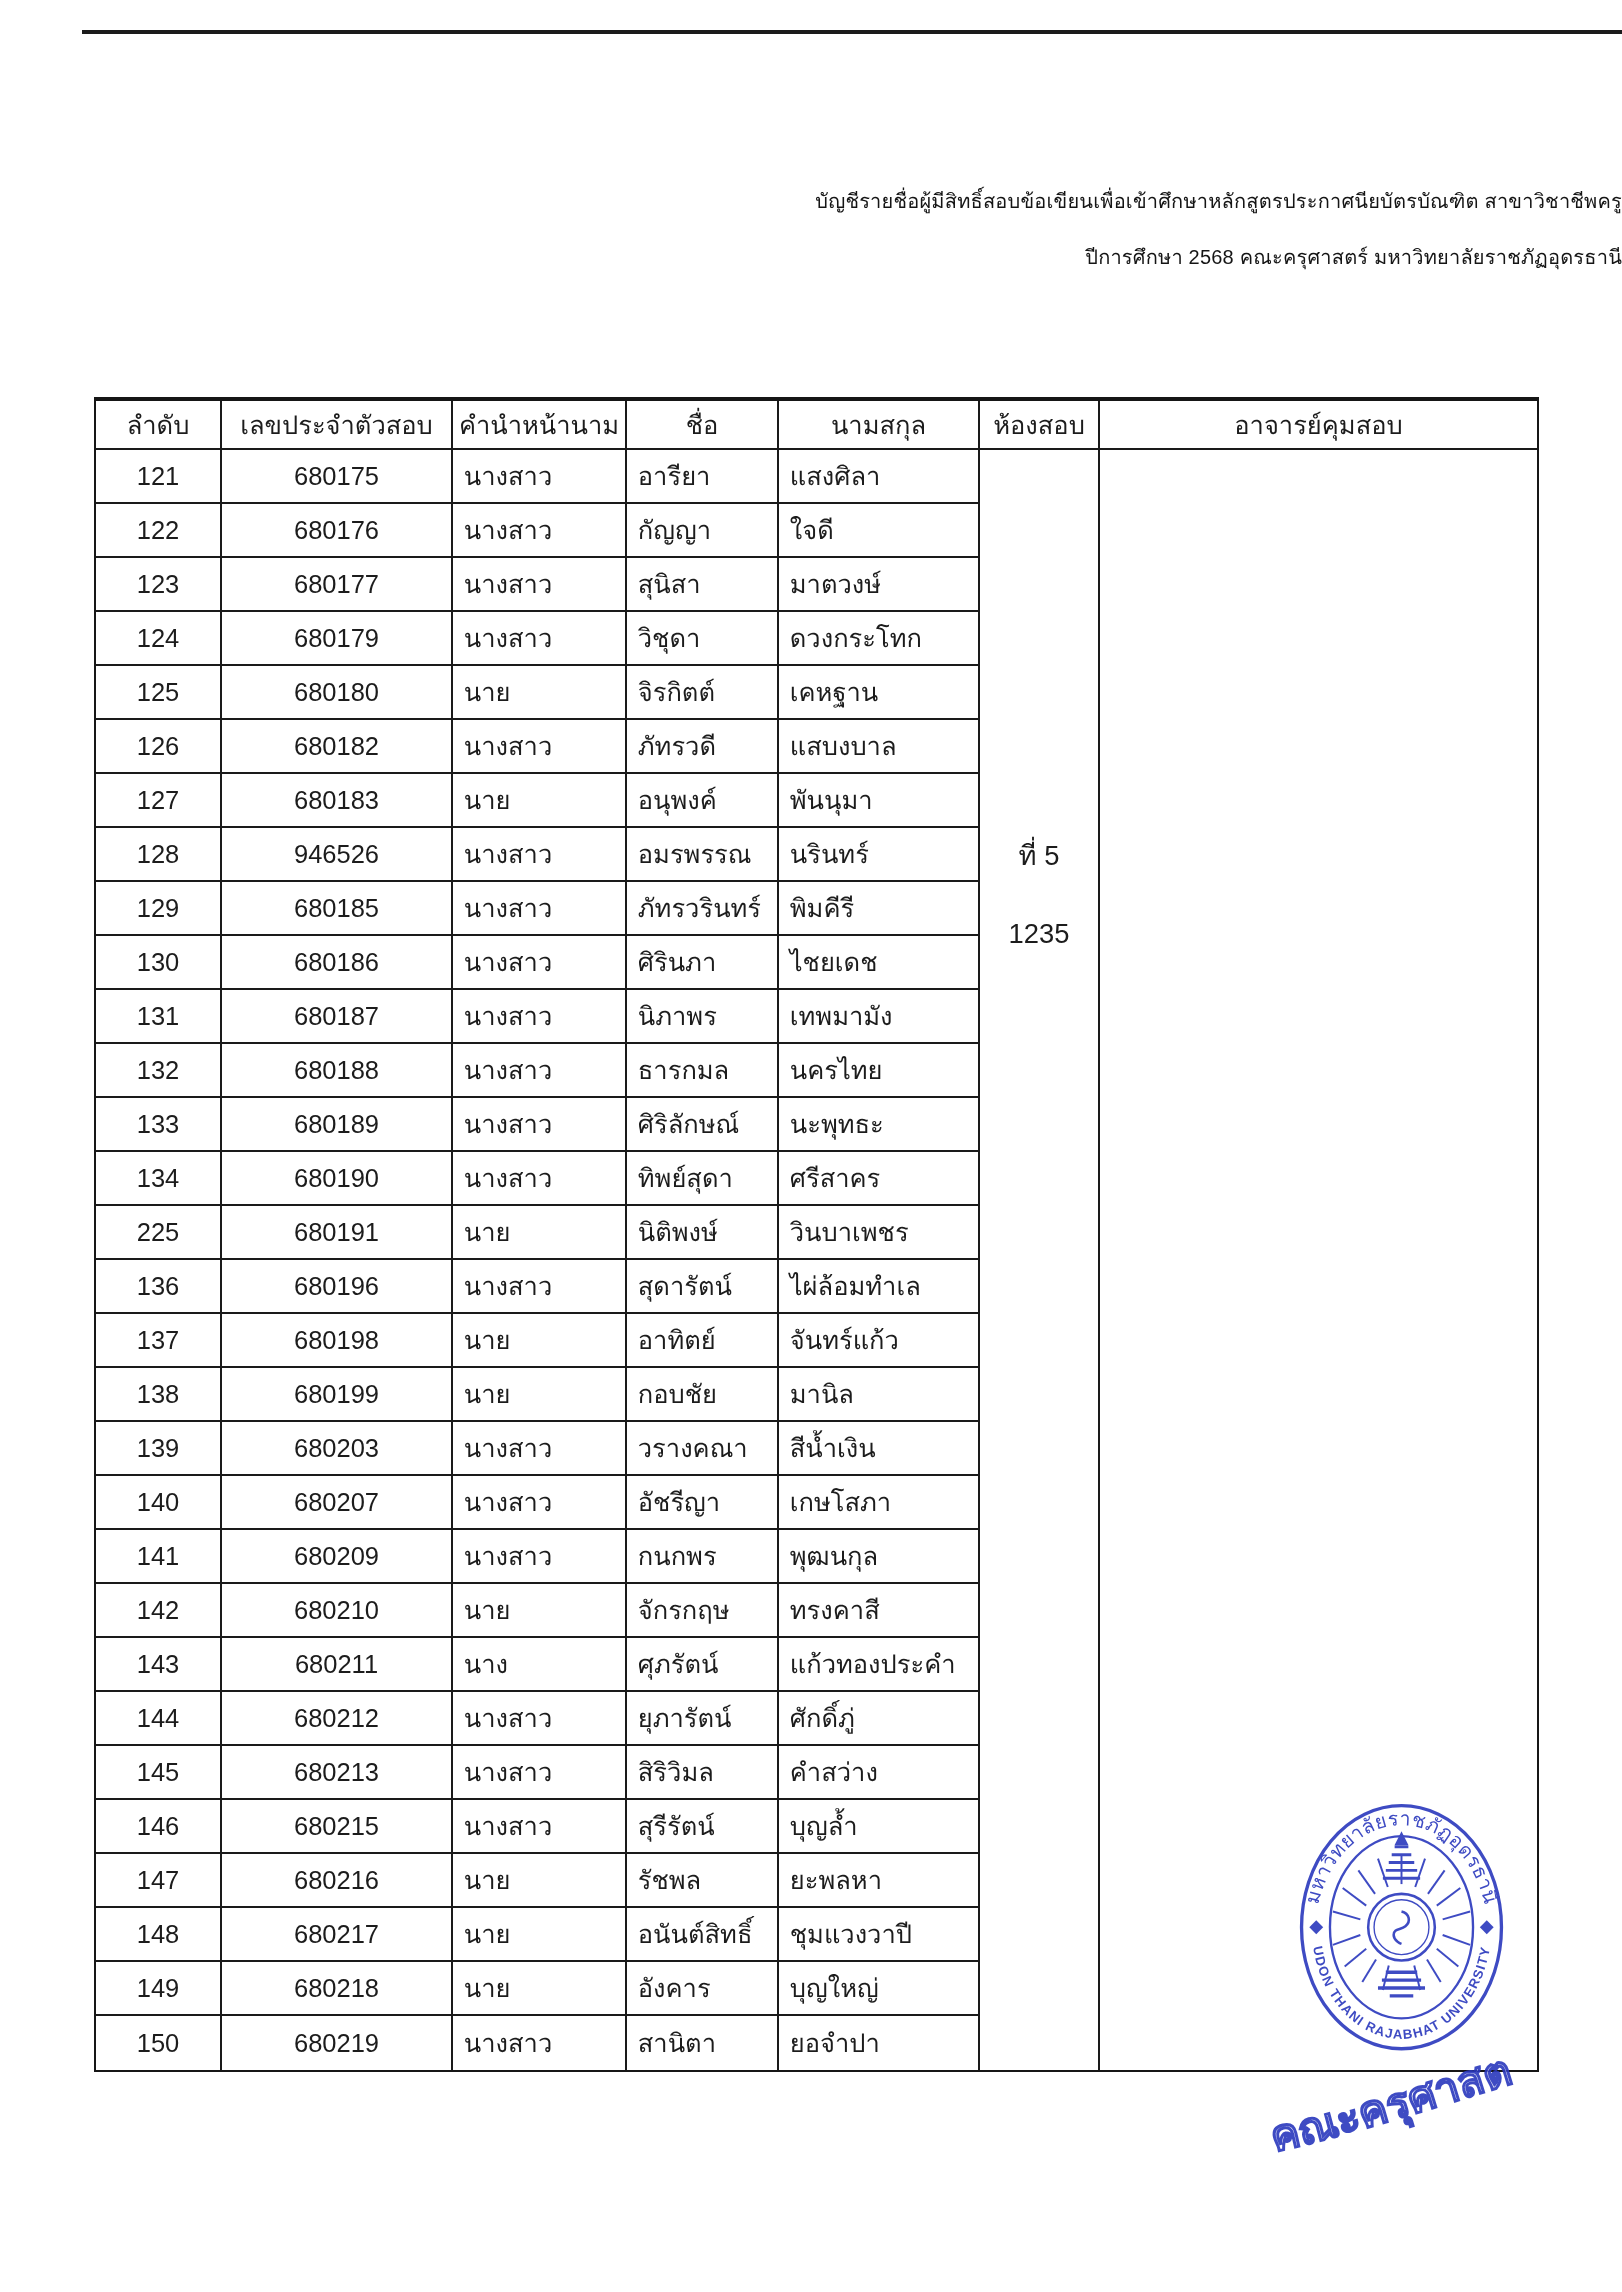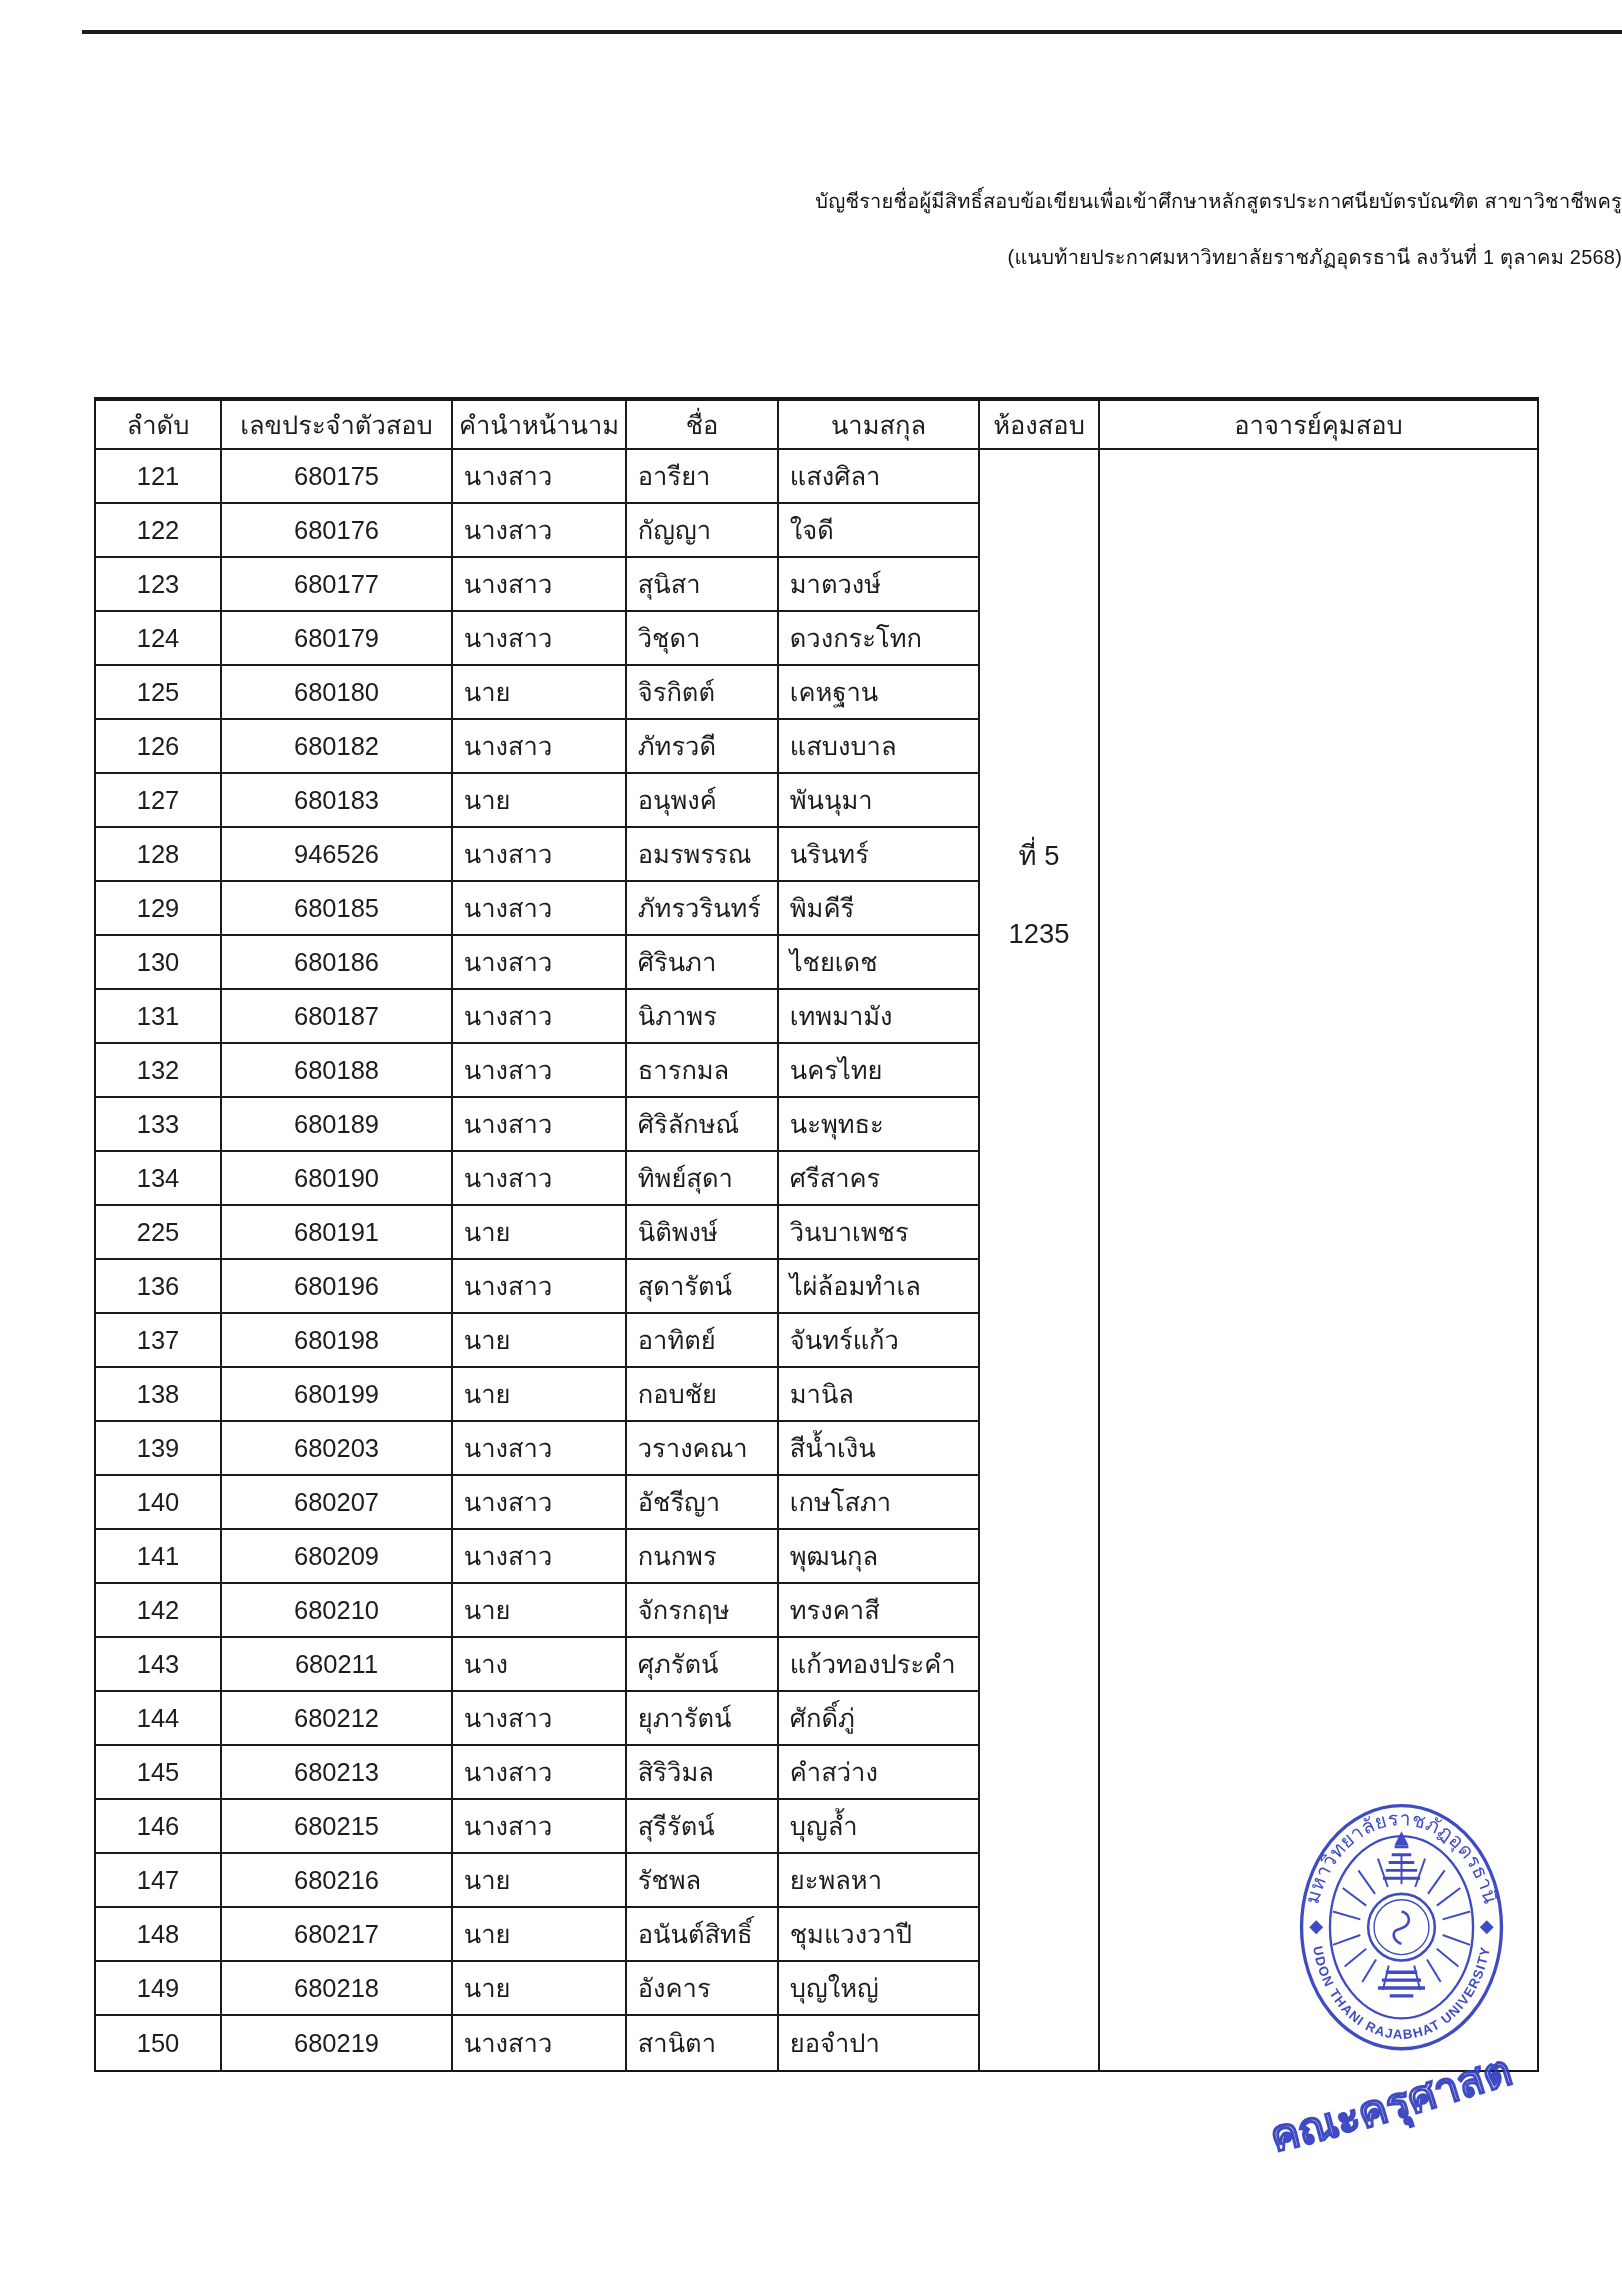--- a/index.html
+++ b/index.html
@@ -54,21 +54,21 @@
   }
   .seal-svg{position:absolute;left:1270px;top:1790px;opacity:0.9;}
 </style>
 </head>
 <body>
 
 <div class="scan-line"></div>
 
 <div class="title-block">
   <div>บัญชีรายชื่อผู้มีสิทธิ์สอบข้อเขียนเพื่อเข้าศึกษาหลักสูตรประกาศนียบัตรบัณฑิต สาขาวิชาชีพครู</div>
-  <div>(แนบท้ายประกาศมหาวิทยาลัยราชภัฏอุดรธานี ลงวันที่ 1 ตุลาคม 2568)</div>
+  <div>ปีการศึกษา 2568 คณะครุศาสตร์ มหาวิทยาลัยราชภัฏอุดรธานี</div>
 </div>
 
 <div class="grid-table">
   <div class="gcell ghead">ลำดับ</div>
   <div class="gcell ghead">เลขประจำตัวสอบ</div>
   <div class="gcell ghead">คำนำหน้านาม</div>
   <div class="gcell ghead">ชื่อ</div>
   <div class="gcell ghead">นามสกุล</div>
   <div class="gcell ghead">ห้องสอบ</div>
   <div class="gcell ghead col7">อาจารย์คุมสอบ</div>

